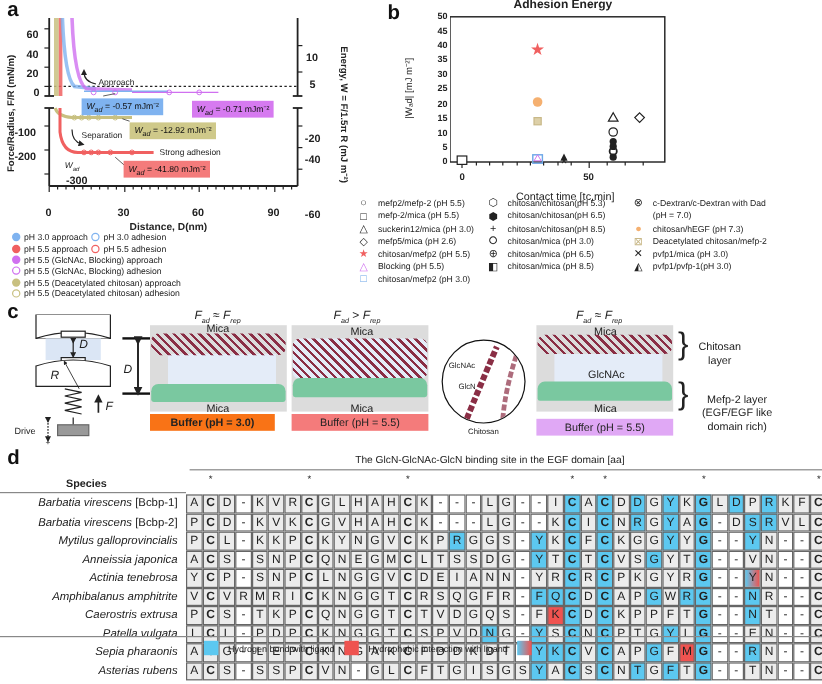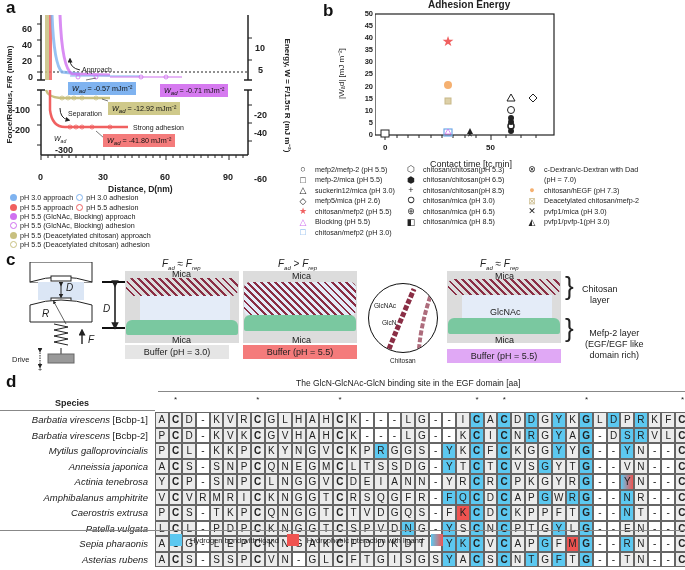--- a/index.html
+++ b/index.html
@@ -395,21 +395,21 @@
   <span>F</span><sub style="font-size:6px;">ad</sub>
   <span style="font-style:normal;">≈</span>
   <span>F</span><sub style="font-size:6px;">rep</sub>
 </div>
 <div class="mica" style="left:125px;top:271px;width:114px;height:72px;"></div>
 <div class="abs" style="left:140px;top:295px;width:90px;height:30px;background:#e4ecf8;"></div>
 <div class="abs" style="left:126px;top:278px;width:112px;height:18px;background:repeating-linear-gradient(45deg,#8a2e45 0 2px,transparent 2px 5px);border-radius:6px;"></div>
 <div class="abs" style="left:126px;top:320px;width:112px;height:15px;background:#7ac8a0;border-radius:6px 6px 2px 2px;"></div>
 <div class="mica-label" style="left:172px;top:269px;">Mica</div>
 <div class="mica-label" style="left:172px;top:335px;">Mica</div>
-<div class="buffer" style="left:125px;top:345px;width:104px;background:#e5e5e5;">Buffer (pH = 3.0)</div>
+<div class="buffer" style="left:125px;top:345px;width:104px;background:#f97316;font-weight:bold;">Buffer (pH = 3.0)</div>
 
 <div class="force-label" style="left:278px;top:258px;">
   <span>F</span><sub style="font-size:6px;">ad</sub>
   <span style="font-style:normal;">&gt;</span>
   <span>F</span><sub style="font-size:6px;">rep</sub>
 </div>
 <div class="mica" style="left:243px;top:271px;width:114px;height:72px;"></div>
 <div class="abs" style="left:244px;top:282px;width:112px;height:34px;background:repeating-linear-gradient(45deg,#8a2e45 0 2px,#e4ecf8 2px 5px);border-radius:6px;"></div>
 <div class="abs" style="left:244px;top:315px;width:112px;height:16px;background:#7ac8a0;border-radius:6px 6px 2px 2px;"></div>
 <div class="mica-label" style="left:292px;top:271px;">Mica</div>

